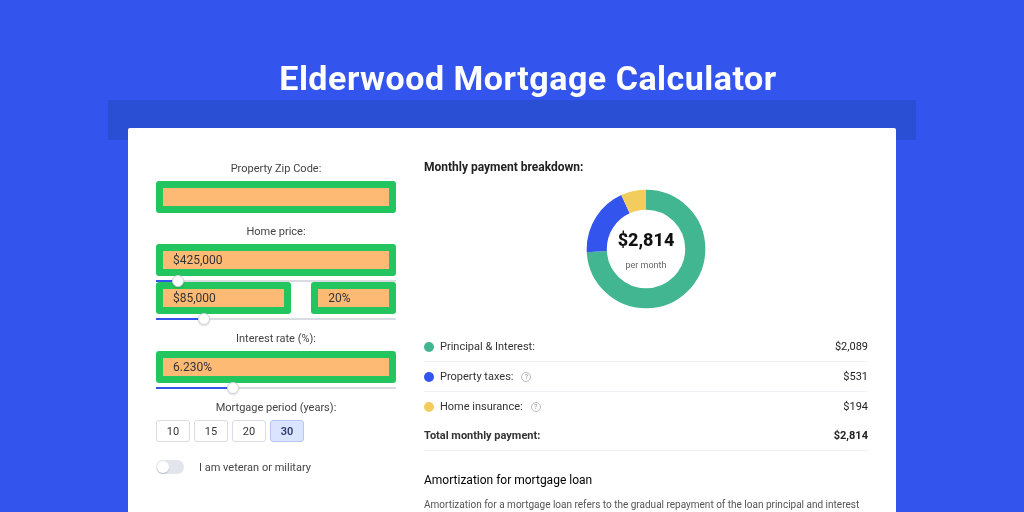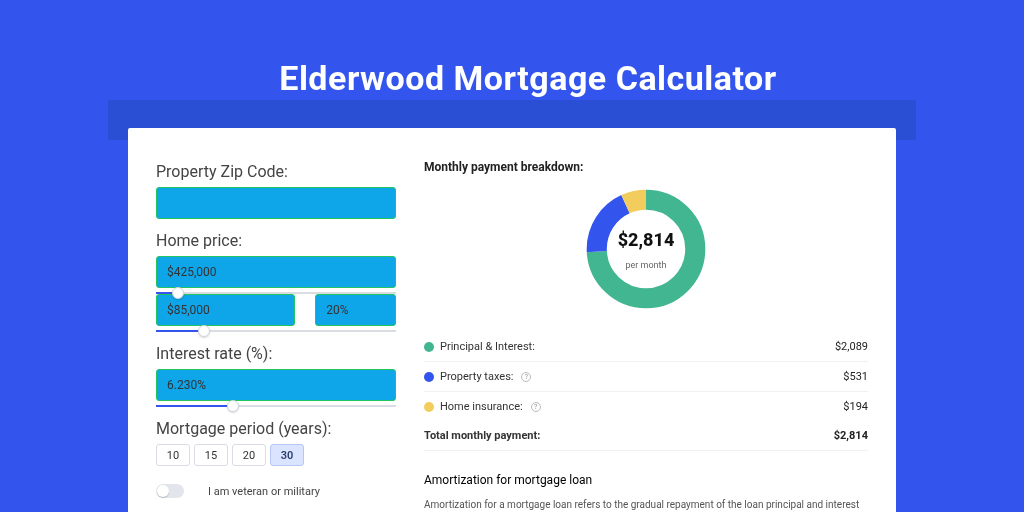--- a/index.html
+++ b/index.html
@@ -3,33 +3,33 @@
 <meta charset="utf-8">
 <style>
   * { box-sizing: border-box; margin: 0; padding: 0; font-family: -apple-system, BlinkMacSystemFont, "Segoe UI", Roboto, Helvetica, Arial, sans-serif; }
   body { width: 1024px; height: 512px; background: #3355ee; overflow: hidden; position: relative; }
   .header-band { position: absolute; top: 100px; left: 108px; width: 808px; height: 40px; background: #2a4fd5; }
   .page-title { position: absolute; top: 58px; left: 16px; width: 1024px; text-align: center; color: #fff; font-size: 34px; font-weight: 700; letter-spacing: 0.5px; }
   .card { position: absolute; top: 128px; left: 128px; width: 768px; background: #fff; border-radius: 2px; padding: 24px 28px 40px 28px; }
   .columns { display: flex; gap: 28px; }
   .left { width: 240px; flex-shrink: 0; }
   .right { flex: 1; }
-  .field-label { font-size: 16px; color: #444; margin-bottom: 6px; margin-top: 12px; }
+  .field-label { font-size: 11px; color: #444; margin-bottom: 6px; margin-top: 12px; text-align: center; }
   .left .field-label:first-child { margin-top: 10px; }
-  .input { width: 100%; height: 32px; border: 1px solid #22c55e; border-radius: 3px; background: #0ea5e9; padding: 0 10px; font-size: 12px; color: #333; }
+  .input { width: 100%; height: 32px; border: 7px solid #22c55e; border-radius: 3px; background: #fdba74; padding: 0 10px; font-size: 12px; color: #333; }
   .slider-track { position: relative; height: 2px; background: #d9dce2; margin-top: 4px; }
   .slider-fill { position: absolute; left: 0; top: 0; height: 2px; background: #3355ee; }
   .slider-thumb { position: absolute; top: -5px; width: 12px; height: 12px; border-radius: 50%; background: #fff; border: 1px solid #cfd4de; box-shadow: 0 1px 2px rgba(0,0,0,0.15); }
   .row-2 { display: flex; gap: 20px; }
   .row-2 .input:first-child { flex: 2; }
   .row-2 .input:last-child { flex: 1; }
   .periods { display: flex; gap: 4px; margin-top: 2px; }
   .period-btn { width: 34px; height: 22px; border: 1px solid #d9dce2; border-radius: 3px; background: #fff; font-size: 11px; color: #333; display: flex; align-items: center; justify-content: center; cursor: pointer; }
   .period-btn.active { background: #dbe4ff; border-color: #b8c6f5; color: #2a3b6b; font-weight: 600; }
-  .toggle-row { display: flex; align-items: center; gap: 24px; margin-top: 18px; }
+  .toggle-row { display: flex; align-items: center; gap: 15px; margin-top: 18px; }
   .toggle { width: 28px; height: 14px; background: #e2e5eb; border-radius: 10px; position: relative; cursor: pointer; }
   .toggle-knob { position: absolute; left: 1px; top: 1px; width: 12px; height: 12px; background: #fff; border-radius: 50%; box-shadow: 0 1px 1px rgba(0,0,0,0.2); }
   .toggle-label { font-size: 11px; color: #444; }
   .section-title { font-size: 12px; font-weight: 700; color: #222; margin-top: 8px; margin-bottom: 10px; }
   .donut-wrap { display: flex; justify-content: center; margin: 6px 0 18px 0; }
   .donut { position: relative; width: 130px; height: 130px; }
   .donut svg { width: 130px; height: 130px; transform: rotate(-90deg); }
   .donut-center { position: absolute; top: 0; left: 0; width: 130px; height: 130px; display: flex; flex-direction: column; align-items: center; justify-content: center; }
   .donut-amount { font-size: 18px; font-weight: 800; color: #111; }
   .donut-sub { font-size: 9px; color: #666; margin-top: 10px; text-align: right; }

